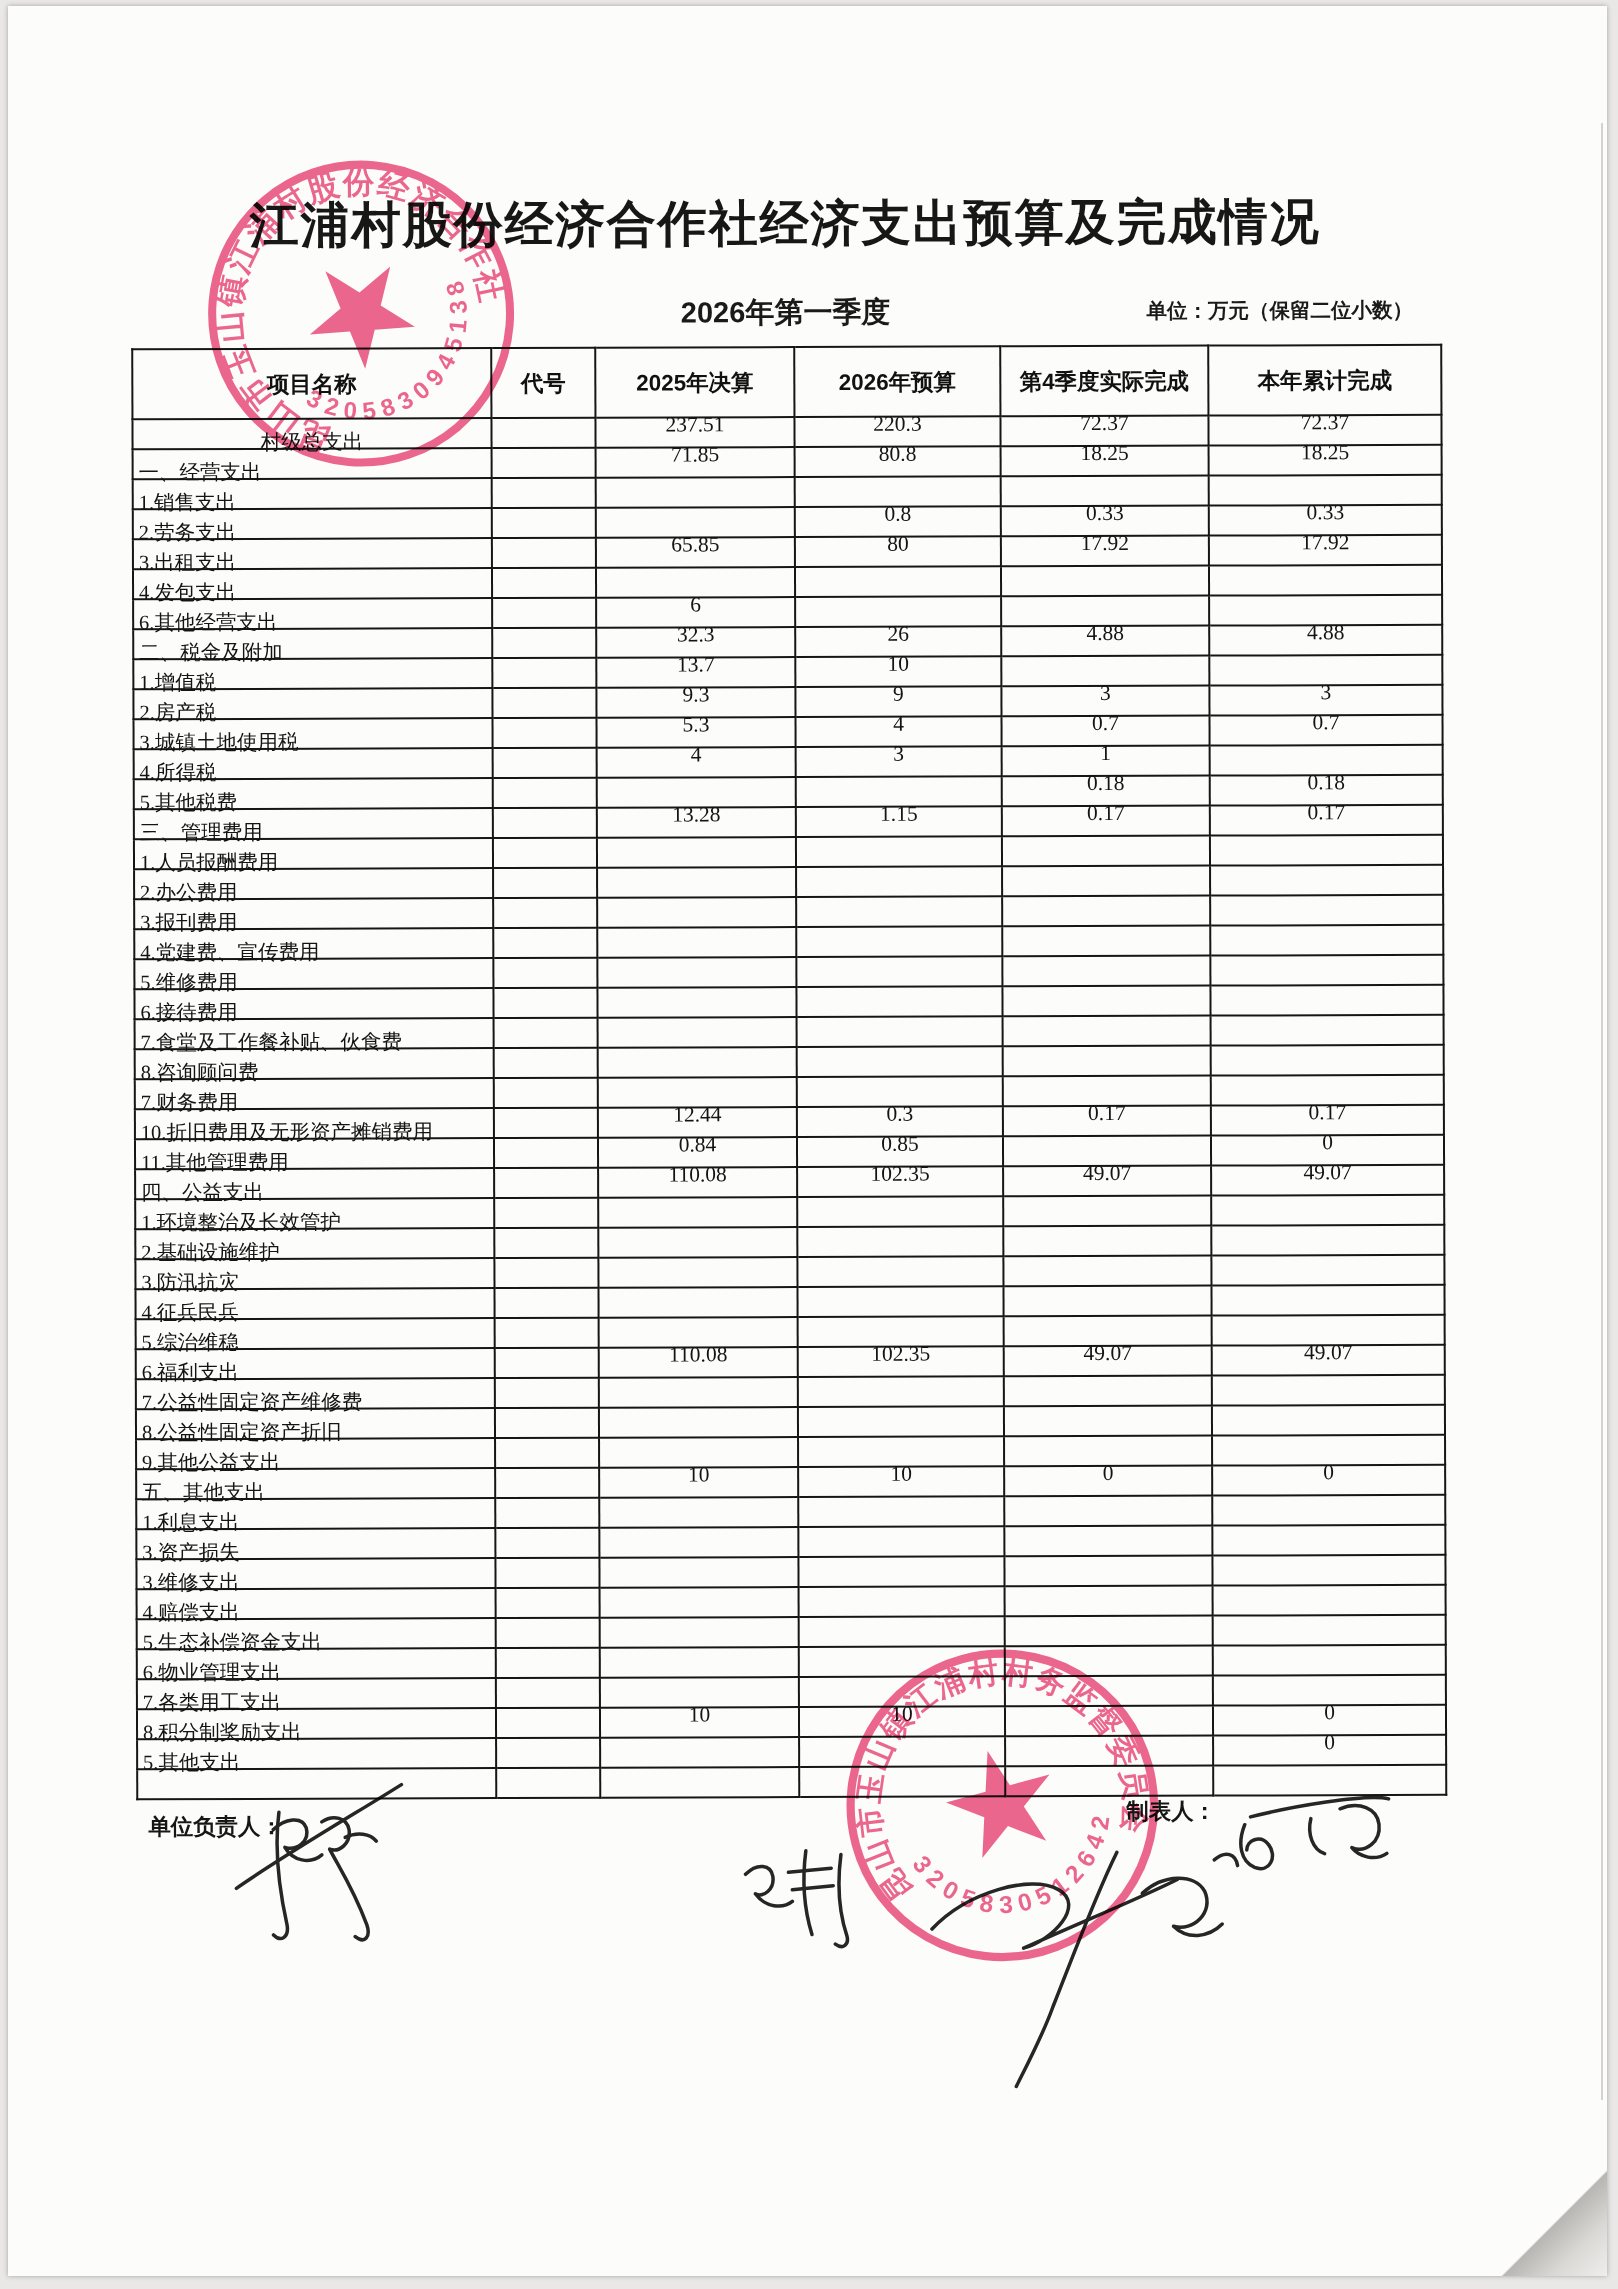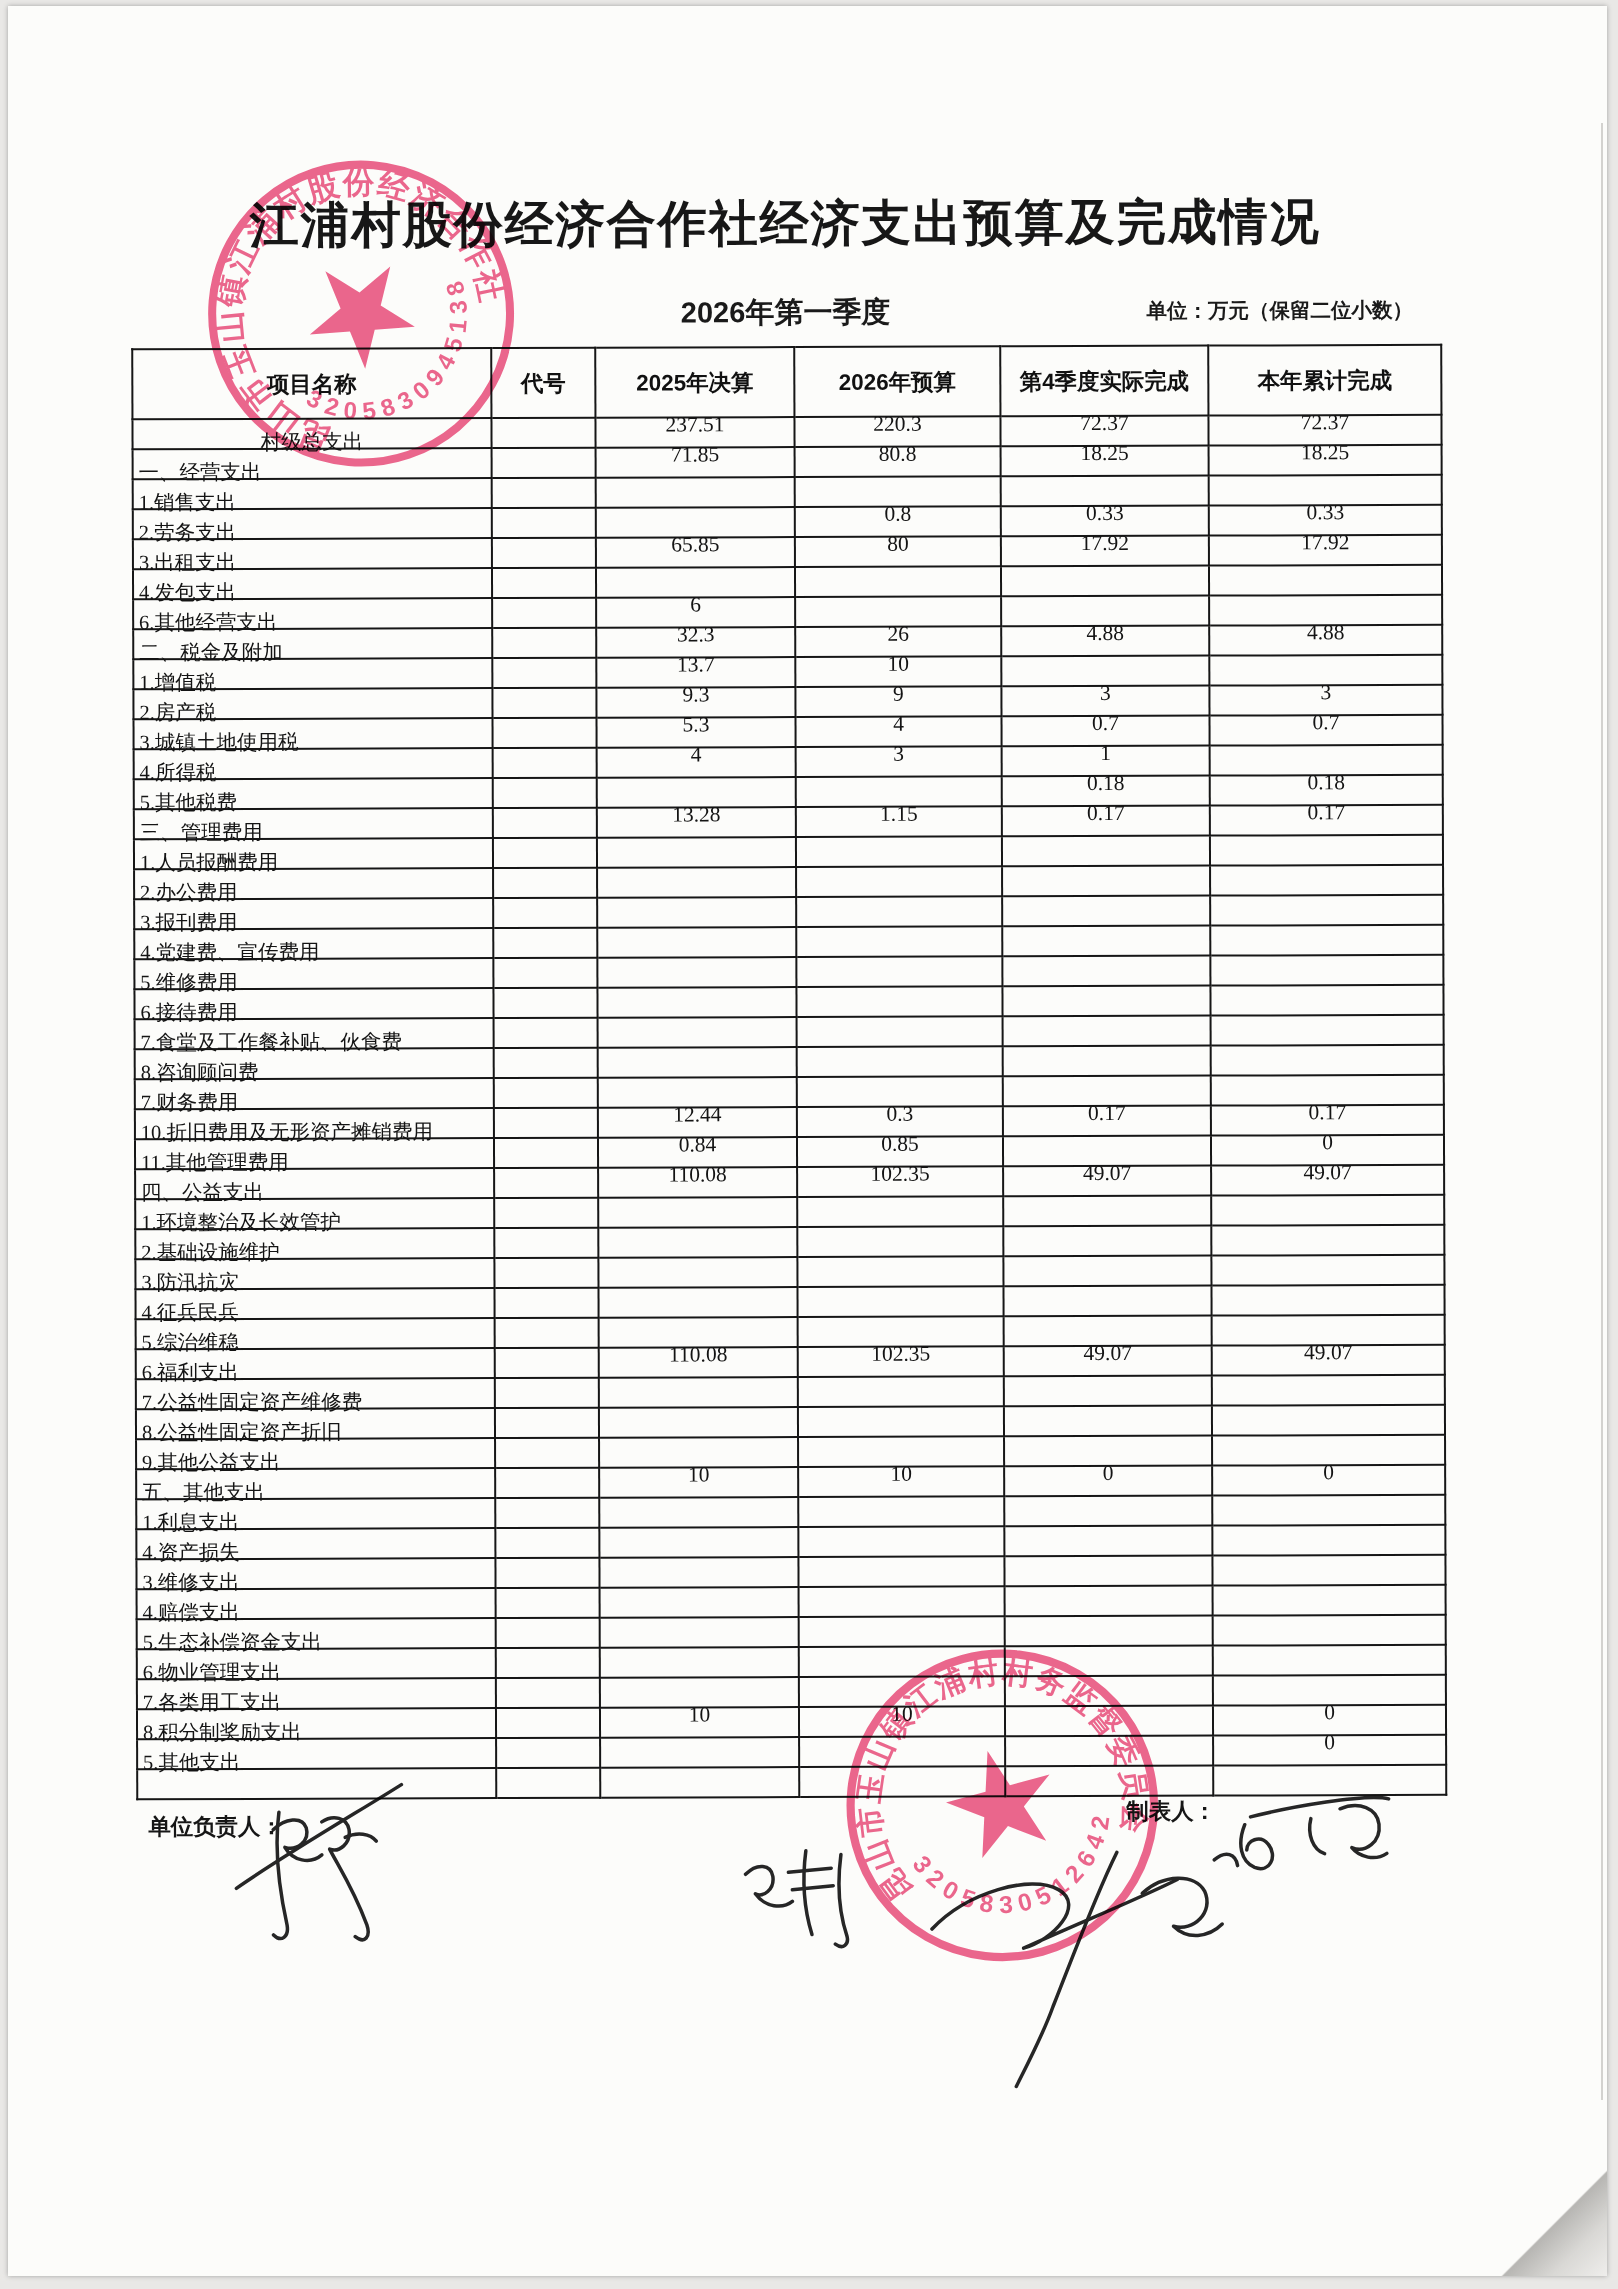--- a/index.html
+++ b/index.html
@@ -768,21 +768,21 @@
           </td>
           <td class="num">
             <span></span>
           </td>
           <td class="num">
             <span></span>
           </td>
         </tr>
         <tr>
           <td class="lbl">
-            <span>4.资产损失</span>
+            <span>3.资产损失</span>
           </td>
           <td class="num"></td>
           <td class="num">
             <span></span>
           </td>
           <td class="num">
             <span></span>
           </td>
           <td class="num">
             <span></span>

